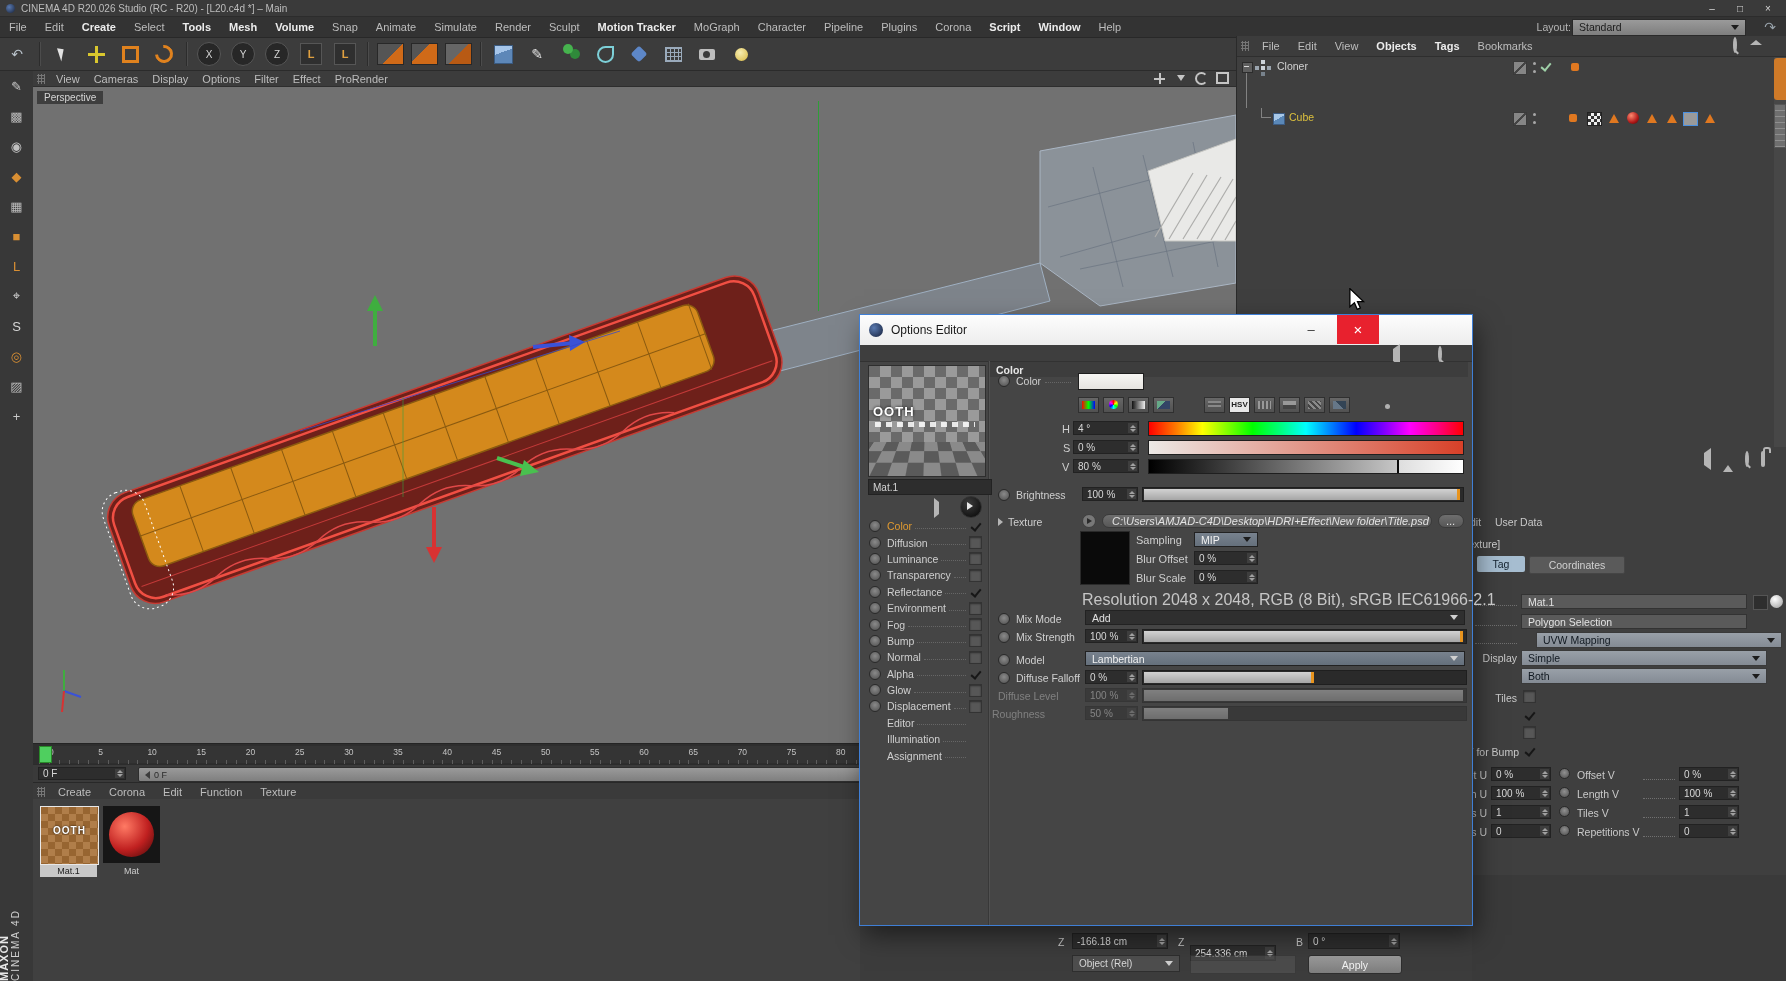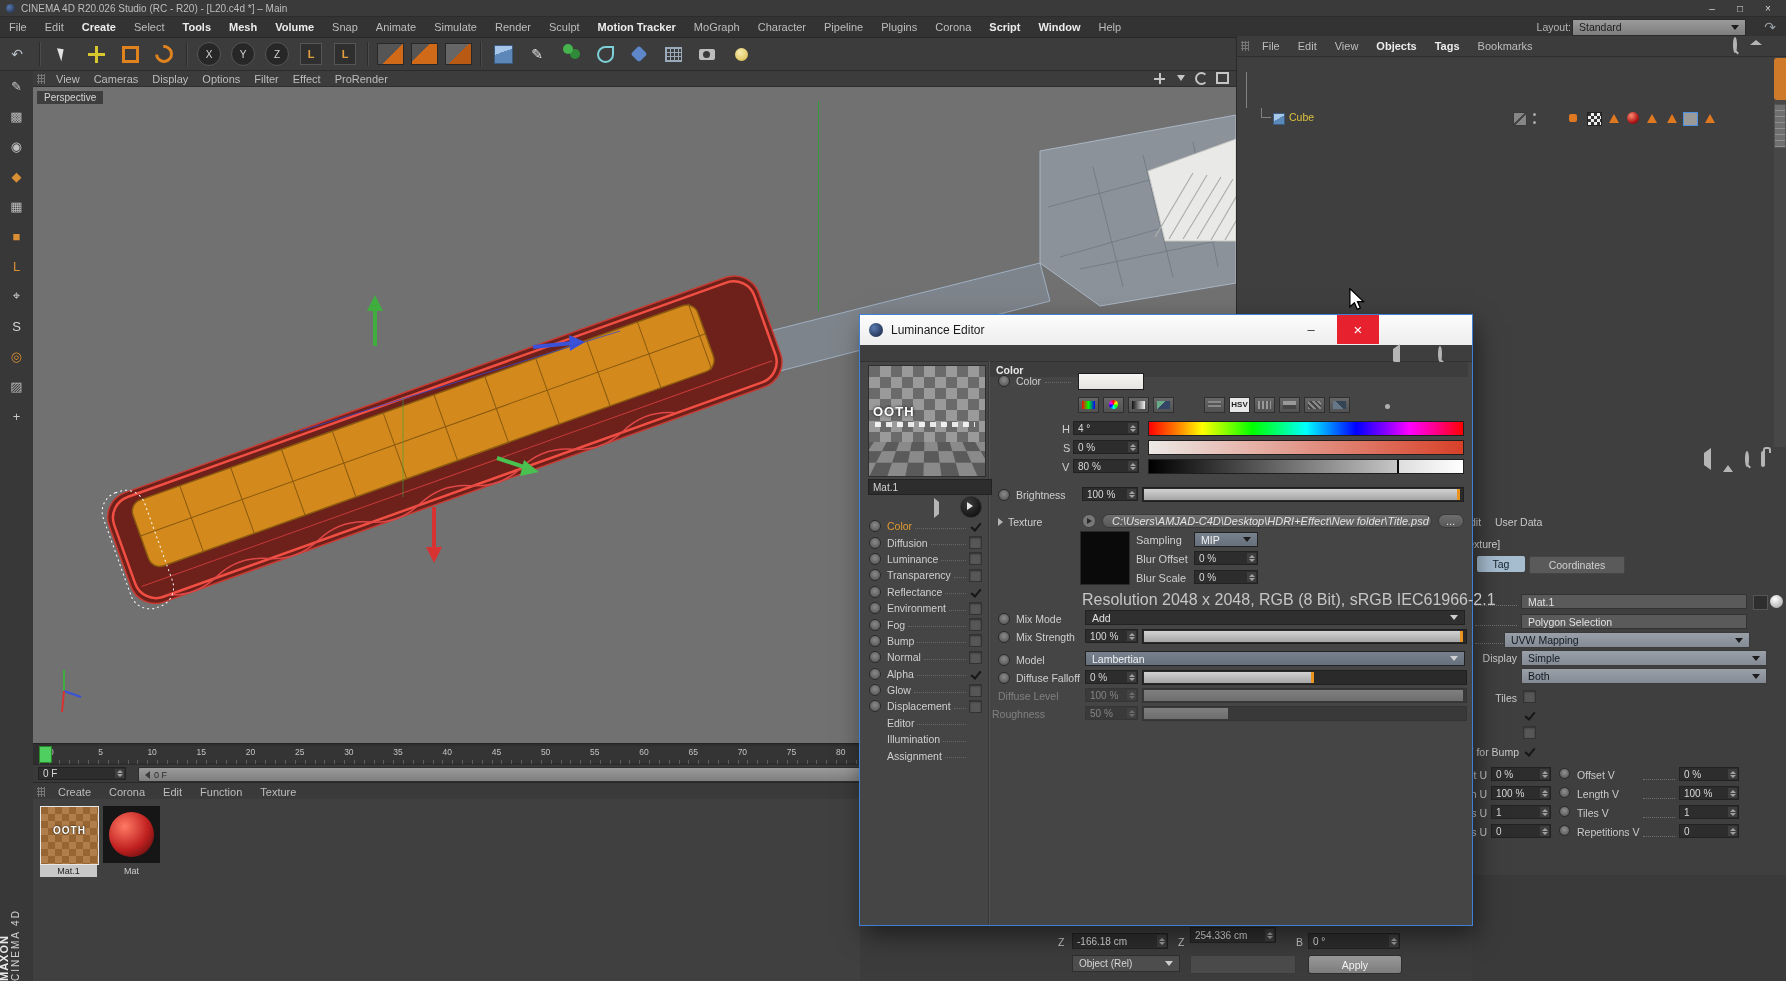--- a/index.html
+++ b/index.html
@@ -511,20 +511,29 @@
           <span class="mitem">Bookmarks</span>
         </span>
       <span class="om-hicons">
         <span><span class="ic-mag"></span></span>
         <span><span class="ic-home"></span></span>
         <span><span class="ic-menu3"></span></span>
       </span>
     </div>
     <span class="trunk" style="left:9px;top:36px;height:36px"></span>
 
+    <div class="om-row" style="top:22px">
+      <span class="expand" style="left:5px"></span>
+      <span class="i-cloner" style="left:24px"></span>
+      <span class="om-label" style="left:40px;color:#d2d2d2">Cloner</span>
+      <span class="tg-sq" style="left:276px"></span>
+      <span class="tg-dots" style="left:296px"></span>
+      <span class="mark green" style="position:absolute;left:306px;top:3px"></span>
+      <span class="tag-sq" style="left:334px"></span>
+    </div>
 
 
 
     <div class="om-row" style="top:73px">
       <span class="conn" style="left:24px"></span>
       <span class="i-cube" style="left:36px"></span>
       <span class="om-label" style="left:52px;color:#ddc13d">Cube</span>
       <span class="tg-sq" style="left:276px"></span>
       <span class="tg-dots" style="left:296px"></span>
       <span class="tag-sq" style="left:332px"></span>
@@ -558,21 +567,21 @@
 
     <span class="alead" style="left:238px;top:156px;width:42px"></span>
     <span class="afield" style="left:284px;top:146px;width:226px">Mat.1</span>
     <span style="position:absolute;left:516px;top:147px;width:13px;height:13px;background:#2e2e2e;border:1px solid #555"></span>
     <span style="position:absolute;left:533px;top:147px;width:13px;height:13px;border-radius:50%;background:radial-gradient(circle at 38% 32%,#ffffff,#9a9a9a)"></span>
 
     <span class="alead" style="left:238px;top:176px;width:42px"></span>
     <span class="afield" style="left:284px;top:166px;width:226px">Polygon Selection</span>
 
     <span class="alead" style="left:238px;top:194px;width:42px"></span>
-    <span class="adrop" style="left:267px;top:184px;width:246px">
+    <span class="adrop" style="left:299px;top:184px;width:246px">
         <span>UVW Mapping</span>
         <span class="dda dk"></span>
       </span>
 
     <span class="albl" style="left:170px;top:204px;width:110px">Display</span>
     <span class="adrop" style="left:284px;top:202px;width:246px">
         <span>Simple</span>
         <span class="dda dk"></span>
       </span>
     <span class="adrop" style="left:284px;top:220px;width:246px">
@@ -657,41 +666,41 @@
 
   <div class="abs" style="left:1236px;top:875px;width:550px;height:106px;background:#3a3a3a"></div>
 
   <div class="coord">
     <span class="clabel" style="left:198px;top:11px">Z</span>
     <span class="vbox" style="position:absolute;left:212px;top:8px;width:96px;height:16px">
         <span>-166.18 cm</span>
         <span class="spin"></span>
       </span>
     <span class="clabel" style="left:318px;top:11px">Z</span>
-    <span class="vbox" style="position:absolute;left:330px;top:2px;width:86px;height:16px">
+    <span class="vbox" style="position:absolute;left:330px;top:20px;width:86px;height:16px">
         <span>254.336 cm</span>
         <span class="spin"></span>
       </span>
     <span class="clabel" style="left:436px;top:11px">B</span>
     <span class="vbox" style="position:absolute;left:448px;top:8px;width:92px;height:16px">
         <span>0 °</span>
         <span class="spin"></span>
       </span>
     <span class="cdrop" style="left:212px;top:30px;width:108px">
         <span>Object (Rel)</span>
         <span class="dda"></span>
       </span>
     <span class="cdis" style="left:330px;top:30px;width:104px"></span>
     <span class="capply" style="left:448px;top:30px;width:92px">Apply</span>
   </div>
 
   <div class="dialog">
     <div class="dlg-titlebar">
       <span class="dlg-icon"></span>
-      <span class="dlg-title">Luminance Editor</span>
+      <span class="dlg-title">Options Editor</span>
       <span class="dlg-btn" style="right:144px;width:34px">–</span>
       <span class="dlg-btn" style="right:108px;width:34px">□</span>
 
       <span class="dlg-btn dlg-close" style="right:93px;width:42px">×</span>
     </div>
     <div class="dlg-toolbar">
       <span class="grip" style="margin-top:3px"></span>
       <span style="position:absolute;right:72px;top:4px"><span class="tri-left"></span></span>
       <span style="position:absolute;right:30px;top:3px"><span class="ic-mag"></span></span>
       <span style="position:absolute;right:8px;top:3px"><span class="ic-menu3"></span></span>

